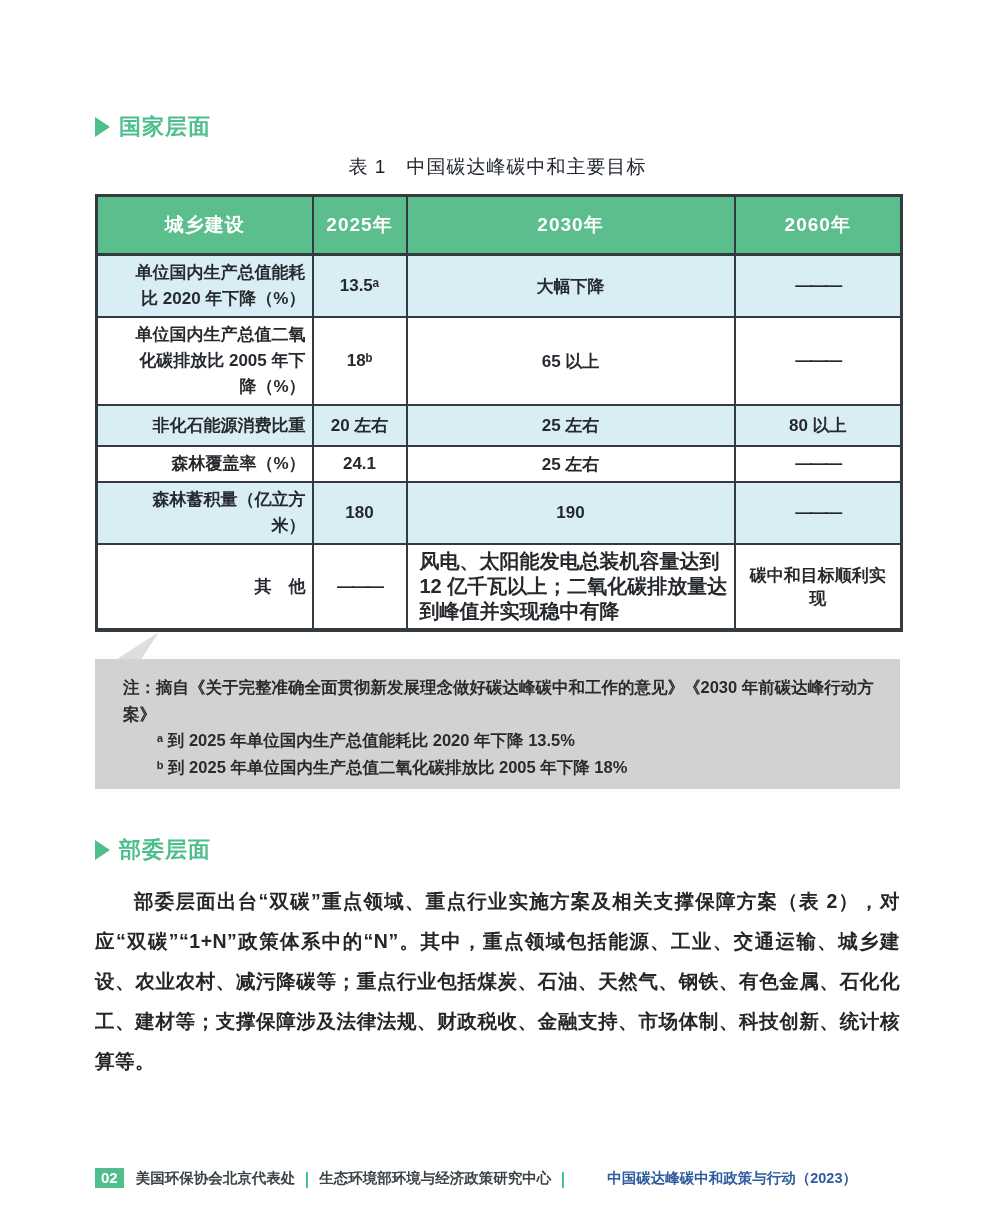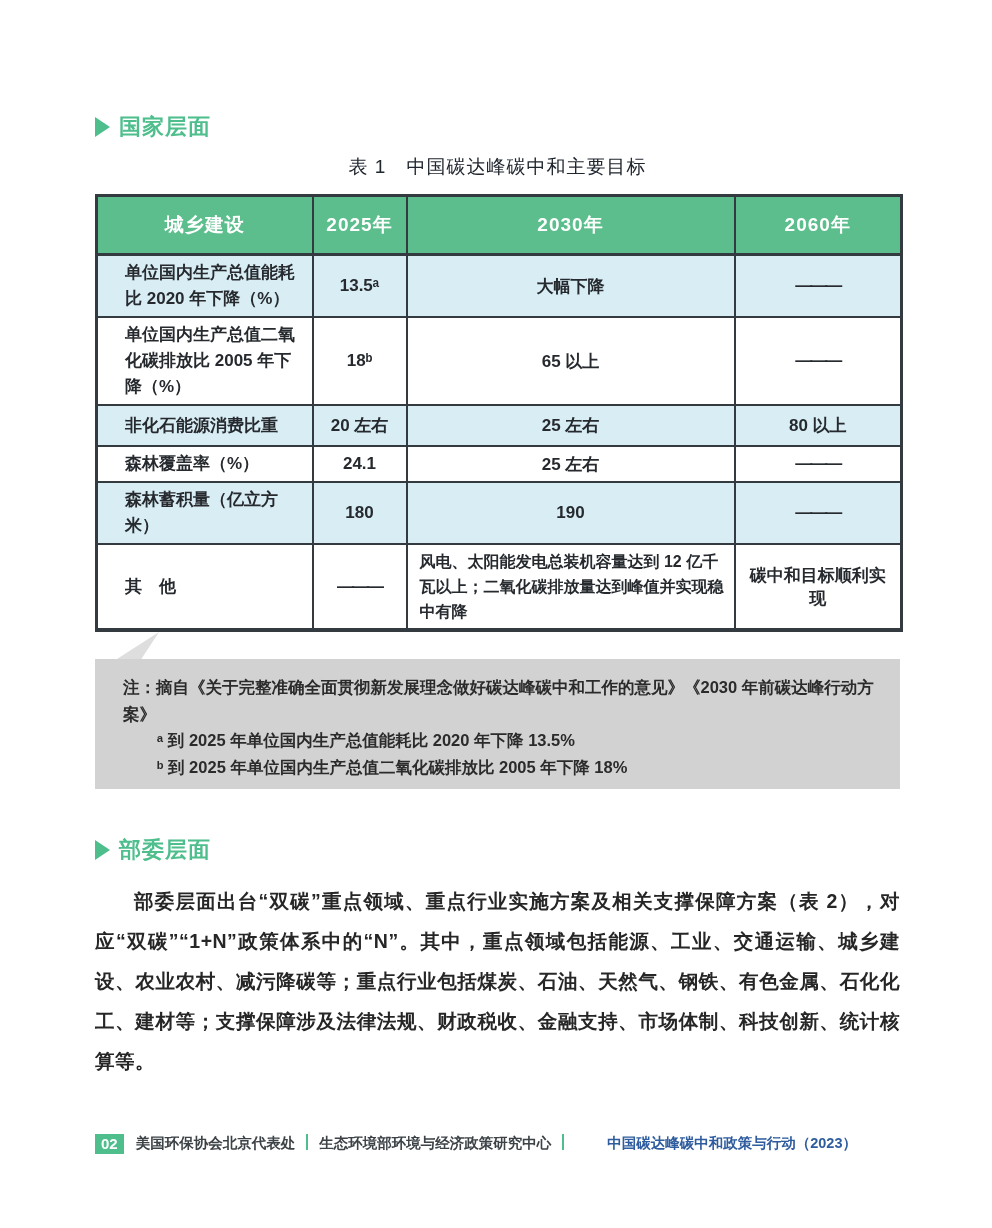--- a/index.html
+++ b/index.html
@@ -52,49 +52,49 @@
     background:#5cbe8c;color:#ffffff;font-size:19px;font-weight:bold;
     height:54px;border:2px solid #333b41;border-bottom:3px solid #333b41;
     letter-spacing:1px;
   }
   table.targets td{
     border:2px solid #333b41;font-size:17px;font-weight:bold;color:#262a2e;
     text-align:center;padding:4px 6px;
   }
   table.targets tr.alt td{background:#d8edf4;}
   table.targets td.lbl{
-    text-align:left;padding-left:27px;line-height:26px;
+    text-align:right;padding-left:27px;line-height:26px;
   }
   table.targets tr.r53 td{height:45px;}
   table.targets tr.r39 td{height:31px;}
   table.targets tr.r34 td{height:26px;border-radius:7px;}
   table.targets tr.r60 td{height:52px;}
   table.targets td.left{
-    text-align:left;padding-left:12px;font-size:16px;line-height:25px;
+    text-align:left;padding-left:12px;font-size:20px;line-height:25px;
   }
   .dashv{letter-spacing:-2px;}
 
   
   .note-tail{
     margin-left:22px;width:42px;height:27px;background:#dedede;
     clip-path:polygon(100% 0, 0 100%, 58% 100%);
   }
   .note-box{
     background:#d2d2d2;width:805px;box-sizing:border-box;
     padding:15px 20px 9px 28px;
   }
   .note-line{
     font-size:16.5px;font-weight:bold;color:#2b2b2b;line-height:26.5px;
   }
   .note-indent{padding-left:34px;}
 
   
   .footer{
-    position:absolute;left:95px;top:1134px;
-    display:flex;align-items:flex-start;
+    position:absolute;left:95px;top:1168px;
+    display:flex;align-items:flex-end;
   }
   .page-num{
     background:#4dbe8c;color:#ffffff;font-size:15px;font-weight:bold;
     padding:2px 6px 3px 6px;line-height:1;
   }
   .foot-txt{font-size:14.5px;font-weight:bold;color:#3c4246;margin-left:12px;}
   .foot-sep{width:2px;height:16px;background:#4dbe8c;margin:0 11px;}
   .foot-title{font-size:14.5px;font-weight:bold;color:#2e5c9e;margin-left:32px;}
 </style>
 </head>

